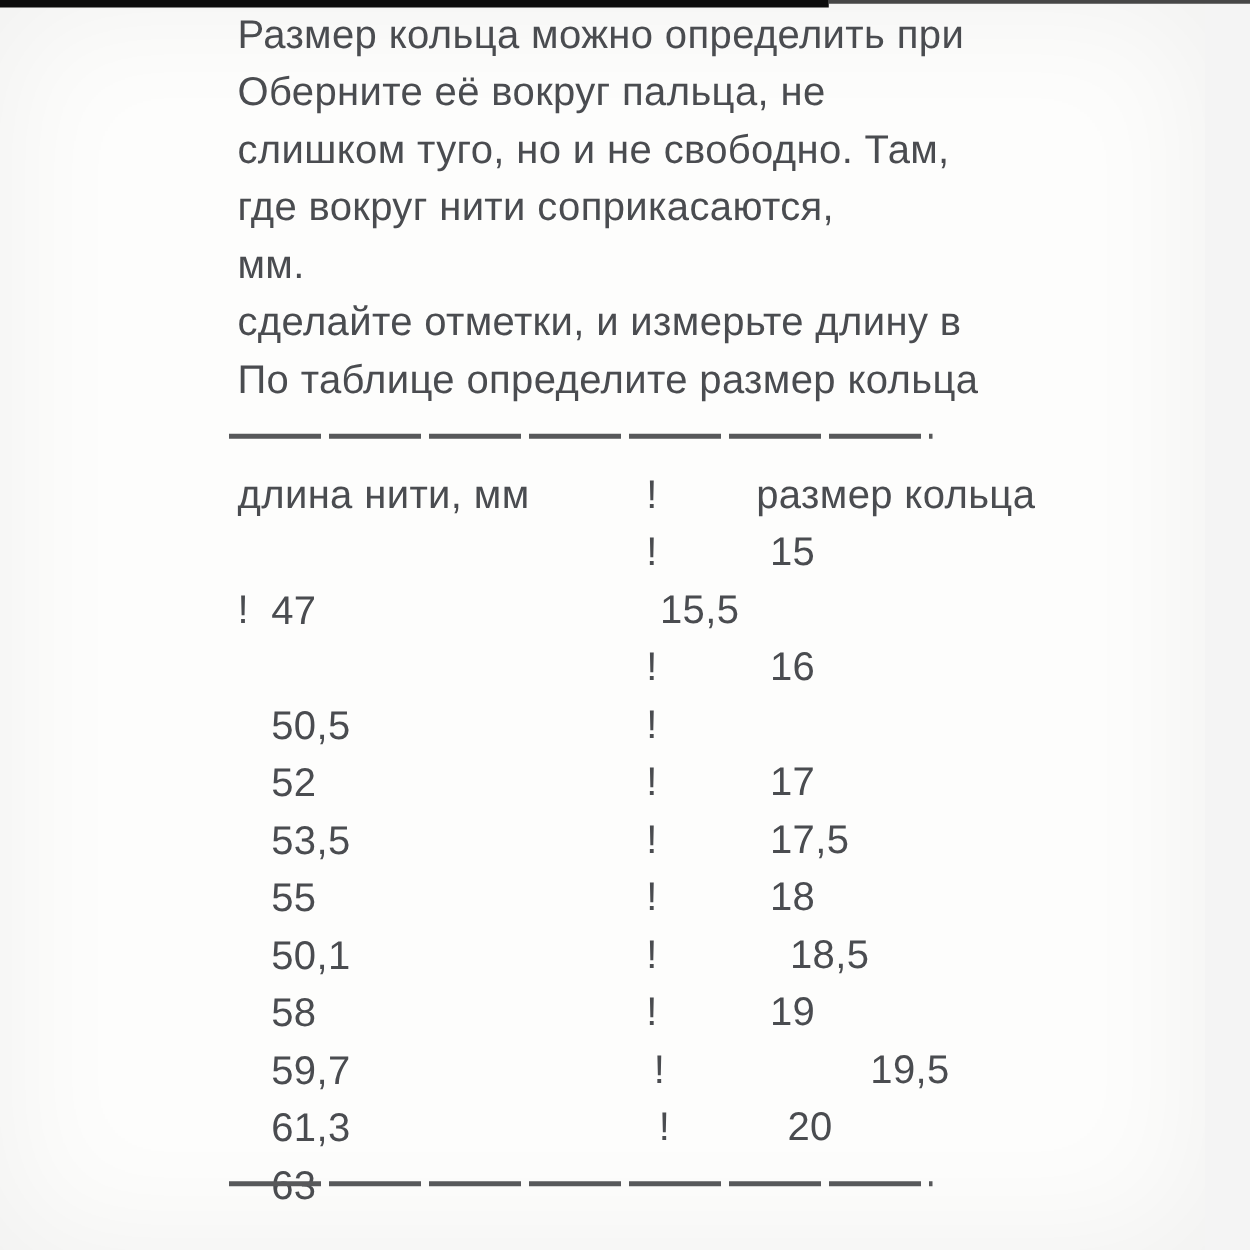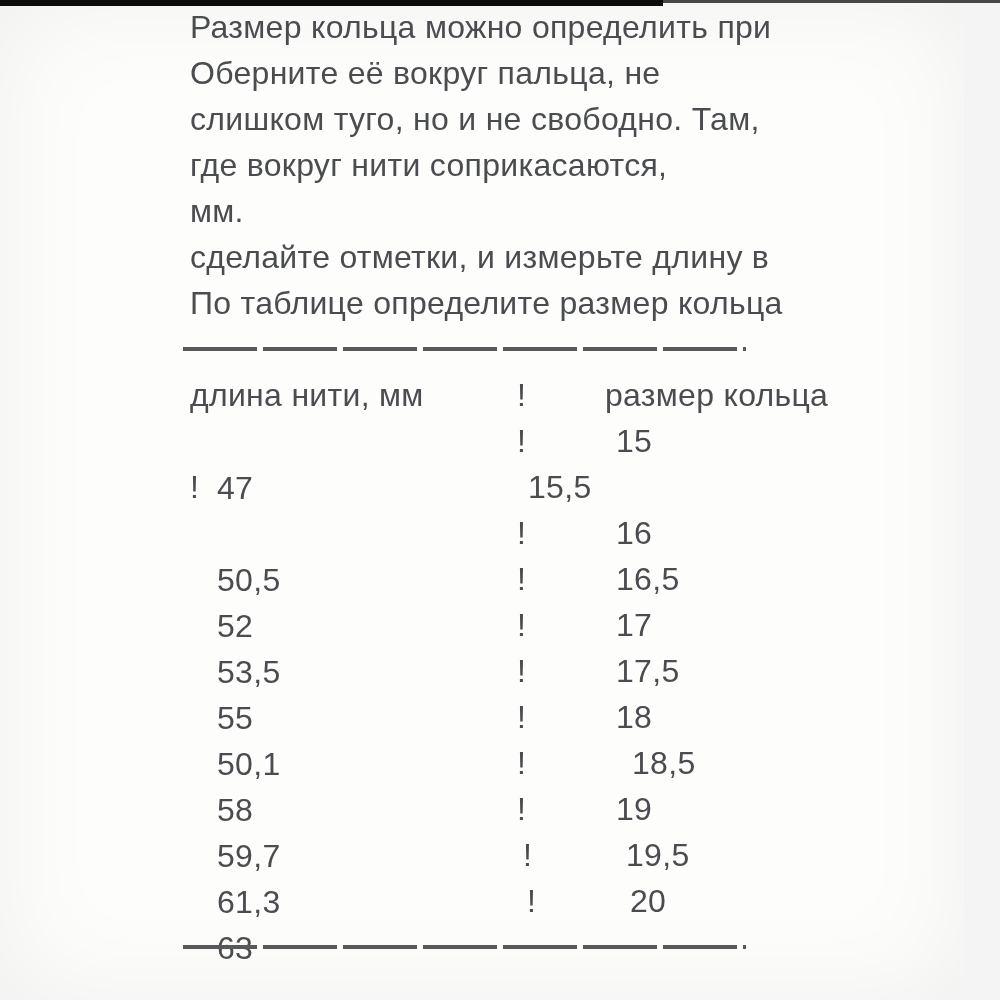--- a/index.html
+++ b/index.html
@@ -34,21 +34,21 @@
   }
   .trow{display:grid;grid-template-columns:303px 64px auto;gap:24px;}
   .trow .c1{text-align:left;}
   .trow .sep{text-align:left;}
   .trow .c2{text-align:left;}
   .trow.body-row .c1{padding-left:27px;margin-top:47px;}
   .trow.body-row .c2{padding-left:11px;}
   
   .trow.r8  .c2{padding-left:27px;}
   .trow.r10 .sep{padding-left:6px;}
-  .trow.r10 .c2{padding-left:21px;}
+  .trow.r10 .c2{padding-left:21px;text-align:center;}
   .trow.r11 .sep{padding-left:10px;}
   .trow.r11 .c2{padding-left:25px;}
 </style>
 </head>
 <body>
 
 <div class="canvas">
   <div class="topbar-thick"></div>
   <div class="topbar-thin"></div>
 
@@ -81,21 +81,20 @@
       <span class="c2">15,5</span>
     </div>
     <div class="line trow body-row r3">
       <span class="c1">50,5</span>
       <span class="sep">!</span>
       <span class="c2">16</span>
     </div>
     <div class="line trow body-row r4">
       <span class="c1">52</span>
       <span class="sep">!</span>
-      <span class="c2">16,5</span>
     </div>
     <div class="line trow body-row r5">
       <span class="c1">53,5</span>
       <span class="sep">!</span>
       <span class="c2">17</span>
     </div>
     <div class="line trow body-row r6">
       <span class="c1">55</span>
       <span class="sep">!</span>
       <span class="c2">17,5</span>

